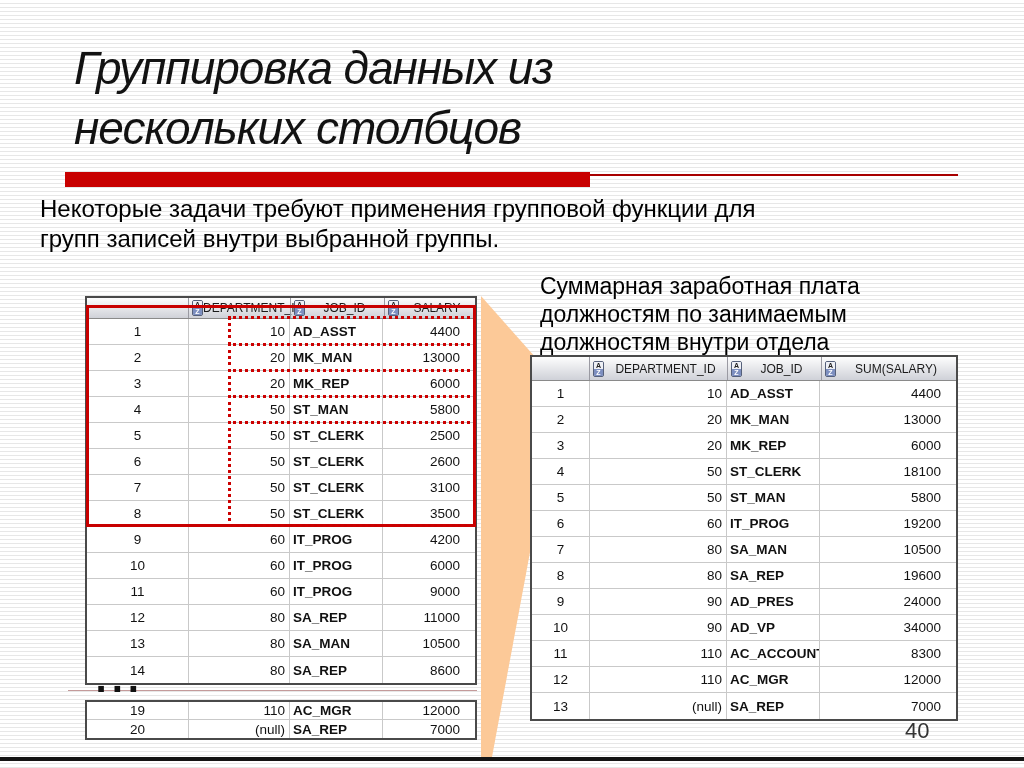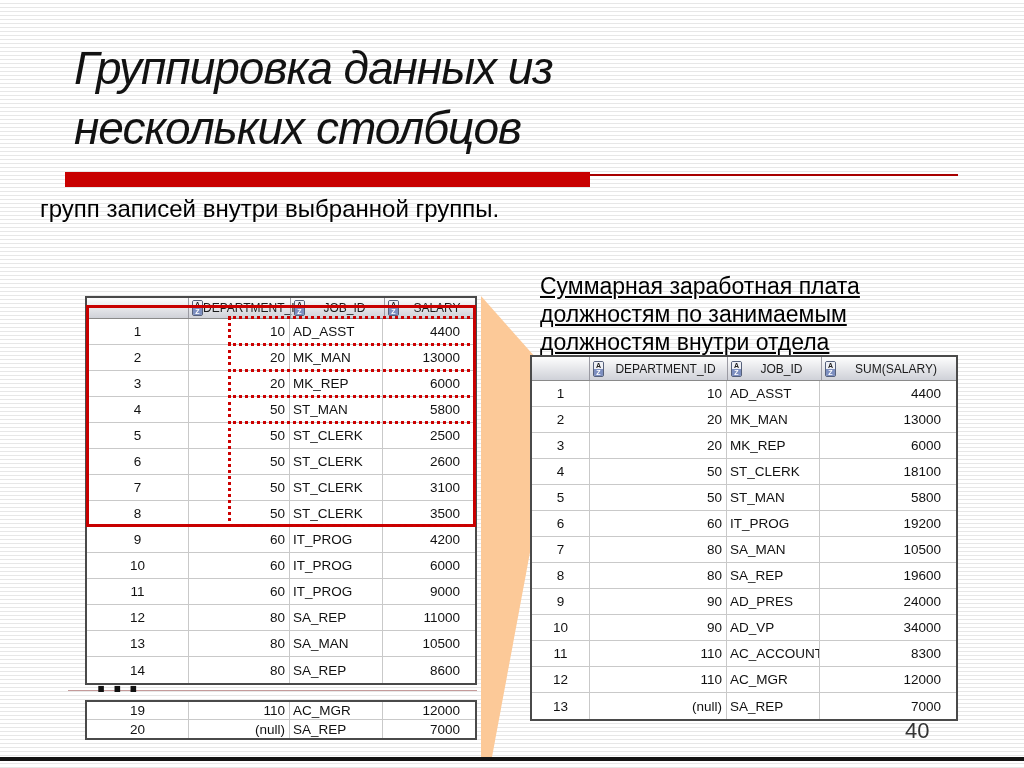--- a/index.html
+++ b/index.html
@@ -10,21 +10,21 @@
   .title{position:absolute;left:74px;top:38px;font-style:italic;font-size:46px;line-height:60px;
     color:#121212;letter-spacing:-1px;white-space:nowrap;}
   .red-bar{position:absolute;left:65px;top:172px;width:525px;height:15px;background:#c80000;}
   .red-line{position:absolute;left:590px;top:174px;width:368px;height:2px;background:#a80000;}
   
   .intro{position:absolute;left:40px;top:194px;font-size:24px;line-height:30px;color:#000;white-space:nowrap;}
   
   .emp-label{position:absolute;left:118px;top:268px;font-family:"Liberation Mono",monospace;
     font-weight:700;font-size:22px;letter-spacing:2px;color:#111;}
   
-  .caption{position:absolute;left:540px;top:272px;font-size:23px;line-height:28px;color:#000;white-space:nowrap;text-decoration:underline;}
+  .caption{position:absolute;left:540px;top:272px;font-size:23px;line-height:28px;color:#000;white-space:nowrap;}
   
   .wedge{position:absolute;left:478px;top:294px;width:60px;height:464px;background:#fcc998;z-index:1;
     clip-path:polygon(3px 2px,58px 64px,58px 226px,14px 463px,3px 463px);}
   
   .grid{position:absolute;background:#fff;border:2px solid #4a4a4a;z-index:2;box-sizing:border-box;}
   .lt{left:85px;top:296px;width:392px;}
   .lt-small{left:85px;top:700px;width:392px;}
   .rt{left:530px;top:355px;width:428px;}
   .t-header{display:flex;background:linear-gradient(#fdfdfd,#cfd1d8);border-bottom:1px solid #8a8a8a;}
   .lt .t-header{height:20px;}
@@ -39,21 +39,21 @@
   .si-bot{background:#7d8fc0;color:#fff;}
   .t-row{display:flex;border-bottom:1px solid #c9c9c9;box-sizing:border-box;}
   .t-row:last-child{border-bottom:none;}
   .lt .t-row{height:26px;}
   .rt .t-row{height:26px;}
   .lt-small .t-row{height:18px;}
   .cell{box-sizing:border-box;font-size:13.5px;color:#111;display:flex;align-items:center;overflow:hidden;}
   .cell+.cell{border-left:1px solid #c9c9c9;}
   .c-num{justify-content:center;}
   .c-dept{justify-content:flex-end;padding-right:4px;}
-  .c-job{justify-content:flex-start;padding-left:3px;}
+  .c-job{justify-content:flex-start;padding-left:3px;font-weight:bold;}
   .c-sal{flex:1;justify-content:flex-end;padding-right:15px;}
   .lt .c-num,.lt-small .c-num{width:101px;}
   .lt .c-dept,.lt-small .c-dept{width:101px;}
   .lt .c-job,.lt-small .c-job{width:93px;}
   .rt .c-num{width:57px;}
   .rt .c-dept{width:137px;}
   .rt .c-job{width:93px;}
   
   .redbox{position:absolute;left:86px;top:305px;width:390px;height:222px;border:3px solid #c80000;
     box-sizing:border-box;z-index:4;}
@@ -73,20 +73,21 @@
 
   <div class="title">
     <div>Группировка данных из</div>
     <div>нескольких столбцов</div>
   </div>
 
   <div class="red-bar"></div>
   <div class="red-line"></div>
 
   <div class="intro">
+    <div>Некоторые задачи требуют применения групповой функции для</div>
     <div>групп записей внутри выбранной группы.</div>
   </div>
 
 
   <div class="wedge"></div>
 
   <div class="grid lt">
     <div class="t-header">
       <div class="hdr c-num" style="width:101px"></div>
       <div class="hdr" style="width:102px">

